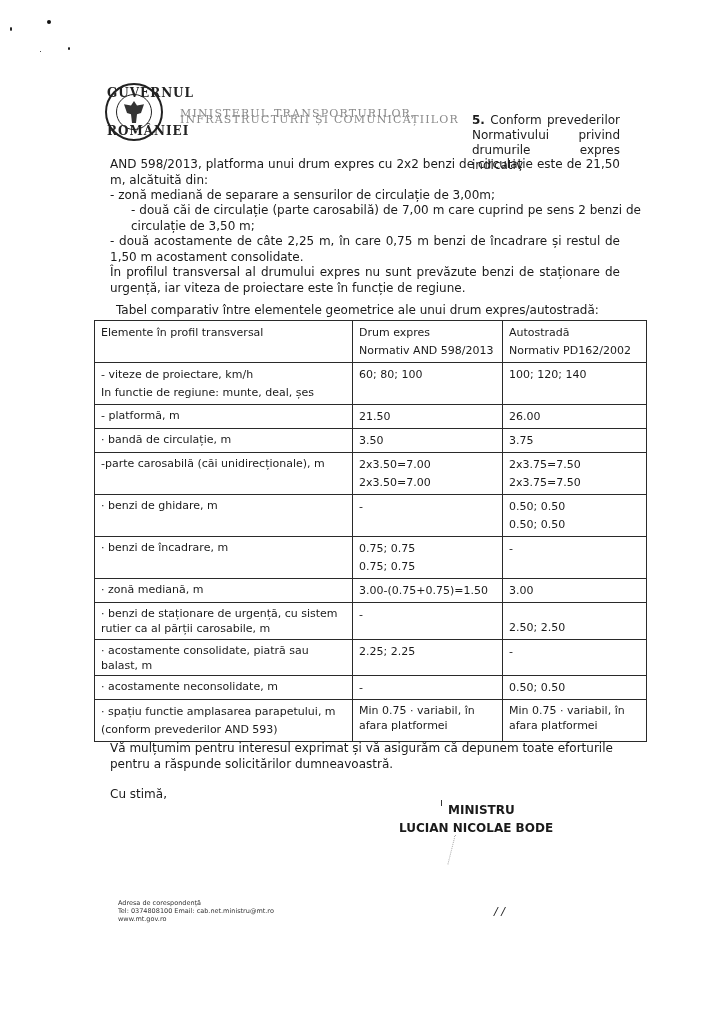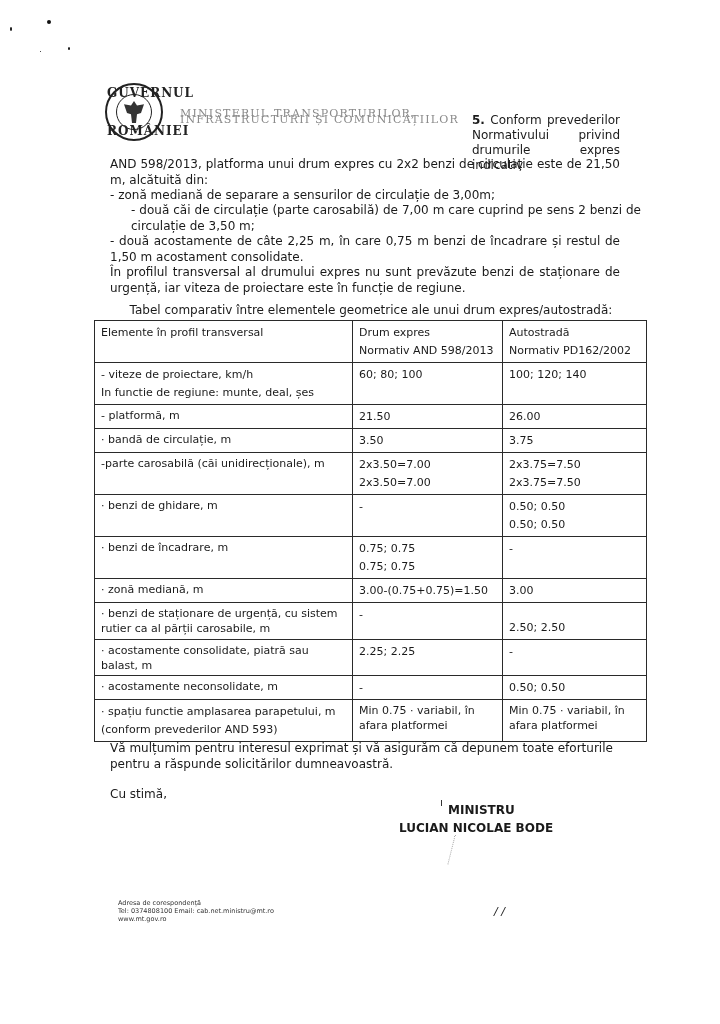--- a/index.html
+++ b/index.html
@@ -71,21 +71,21 @@
   <span class="bold">5.</span>
   <span>Conform prevederilor Normativului privind drumurile expres indicativ</span>
 </div>
 
 <div class="abs para justify" style="top:157px;">AND 598/2013, platforma unui drum expres cu 2x2 benzi de circulație este de 21,50 m, alcătuită din:</div>
 <div class="abs para" style="top:188px;">- zonă mediană de separare a sensurilor de circulație de 3,00m;</div>
 <div class="abs para justify" style="top:203px;margin-left:21px;">- două căi de circulație (parte carosabilă) de 7,00 m care cuprind pe sens 2 benzi de circulație de 3,50 m;</div>
 <div class="abs para justify" style="top:234px;">- două acostamente de câte 2,25 m, în care 0,75 m benzi de încadrare și restul de 1,50 m acostament consolidate.</div>
 <div class="abs para justify" style="top:265px;"> În profilul transversal al drumului expres nu sunt prevăzute benzi de staționare de urgență, iar viteza de proiectare este în funcție de regiune.</div>
 
-<div class="abs para" style="top:303px;left:116px;text-align:center;">Tabel comparativ între elementele geometrice ale unui drum expres/autostradă:</div>
+<div class="abs para" style="top:303px;left:116px;">Tabel comparativ între elementele geometrice ale unui drum expres/autostradă:</div>
 
 <table class="cmp">
   <colgroup>
       <col class="c1">
       <col class="c2">
       <col class="c3">
     </colgroup>
   <tbody id="tbody">
     <tr style="height:40px;">
       <td>Elemente în profil transversal</td>

